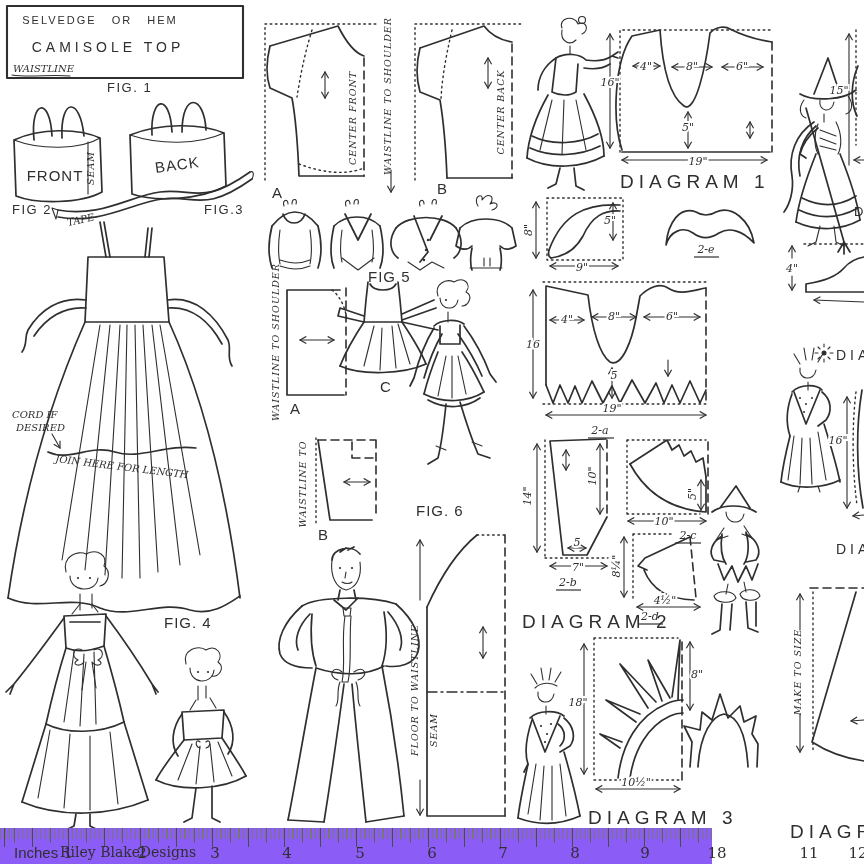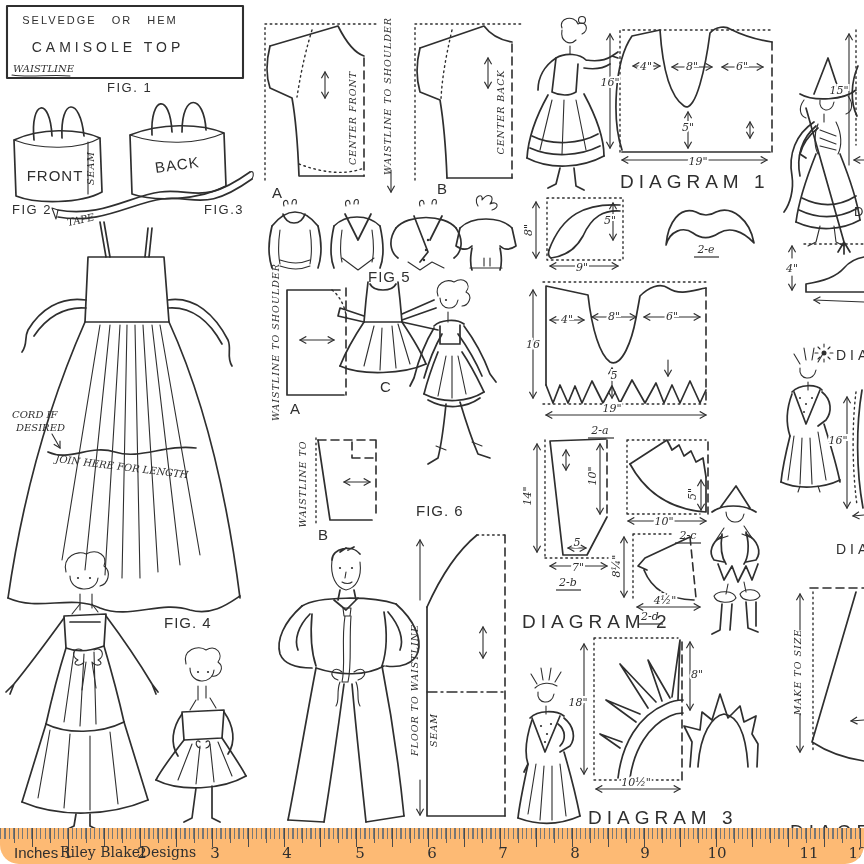--- a/index.html
+++ b/index.html
@@ -1,17 +1,17 @@
 <!DOCTYPE html>
 <html><head>
 <meta charset="utf-8">
 <style>
   html,body{margin:0;padding:0;background:#fff;}
   .stage{position:relative;width:864px;height:864px;background:#ffffff;overflow:hidden;
-         font-family:"Liberation Sans",sans-serif;border-radius:19px;}
+         font-family:"Liberation Sans",sans-serif;}
   svg{position:absolute;left:0;top:0;}
   
   .s{fill:none;stroke:#2f2f2f;stroke-width:1.7;stroke-linecap:round;stroke-linejoin:round}
   .sw1{stroke-width:1.1}
   .sw2{stroke-width:2.1}
   .dot{stroke-dasharray:1.6 3.6;stroke-width:1.4}
   .dsh{stroke-dasharray:8 5;stroke-width:1.6}
   .dd{stroke-dasharray:10 4 2 4;stroke-width:1.4}
   .ar{stroke-width:1.1}
   .dotfill{fill:#2f2f2f;stroke:none}
@@ -21,21 +21,21 @@
   .hwh{paint-order:stroke;stroke:#ffffff;stroke-width:4px}
   .vt{font:italic 9.5px "DejaVu Serif",serif;letter-spacing:1px}
   .cap{font:13px "Liberation Sans",sans-serif;letter-spacing:1.5px}
   .capb{font:15px "Liberation Sans",sans-serif;letter-spacing:1px}
   .dia{font:19px "Liberation Sans",sans-serif;letter-spacing:5px}
   .big{font:14px "Liberation Sans",sans-serif;letter-spacing:4px}
   .med{font:11px "Liberation Sans",sans-serif;letter-spacing:2px;word-spacing:10px}
   .sm{font:italic 10px "DejaVu Serif",serif}
   .underl{stroke:#2f2f2f;stroke-width:1.2}
   
-  .ruler{position:absolute;left:0;top:828px;width:864px;height:36px;background:#fdba74;z-index:5;}
+  .ruler{position:absolute;left:0;top:828px;width:712px;height:36px;background:#8b5cf6;z-index:5;}
   .ticks{position:absolute;left:0;top:0;width:100%;}
   .t16{height:11px;background:repeating-linear-gradient(90deg,#777 0 1px,transparent 1px 4.5px);}
   .t4{height:15px;background:repeating-linear-gradient(90deg,#606060 0 1px,transparent 1px 18px);background-position:14px 0;}
   .t2{height:19px;background:repeating-linear-gradient(90deg,#4a4a4a 0 1.4px,transparent 1.4px 36px);background-position:32px 0;}
   .rl{position:absolute;top:16px;font:15px "Liberation Sans",sans-serif;color:#2f2f2f;}
   .rn{position:absolute;top:16px;transform:translateX(-50%);font:15px "DejaVu Serif",serif;color:#2f2f2f;}
   .brand{transform:translateX(-50%);font:14px "DejaVu Serif",serif;}
 </style>
 </head>
 <body>
@@ -510,17 +510,17 @@
   <span class="rl brand" style="left:100px">Riley Blake</span>
   <span class="rn" style="left:142px">2</span>
   <span class="rl brand" style="left:168px">Designs</span>
   <span class="rn" style="left:215px">3</span>
   <span class="rn" style="left:287px">4</span>
   <span class="rn" style="left:360px">5</span>
   <span class="rn" style="left:432px">6</span>
   <span class="rn" style="left:503px">7</span>
   <span class="rn" style="left:575px">8</span>
   <span class="rn" style="left:645px">9</span>
-  <span class="rn" style="left:717px">10</span>
+  <span class="rn" style="left:717px">18</span>
   <span class="rn" style="left:809px">11</span>
   <span class="rn" style="left:858px">12</span>
 </div>
 </div>
 
 </body></html>

